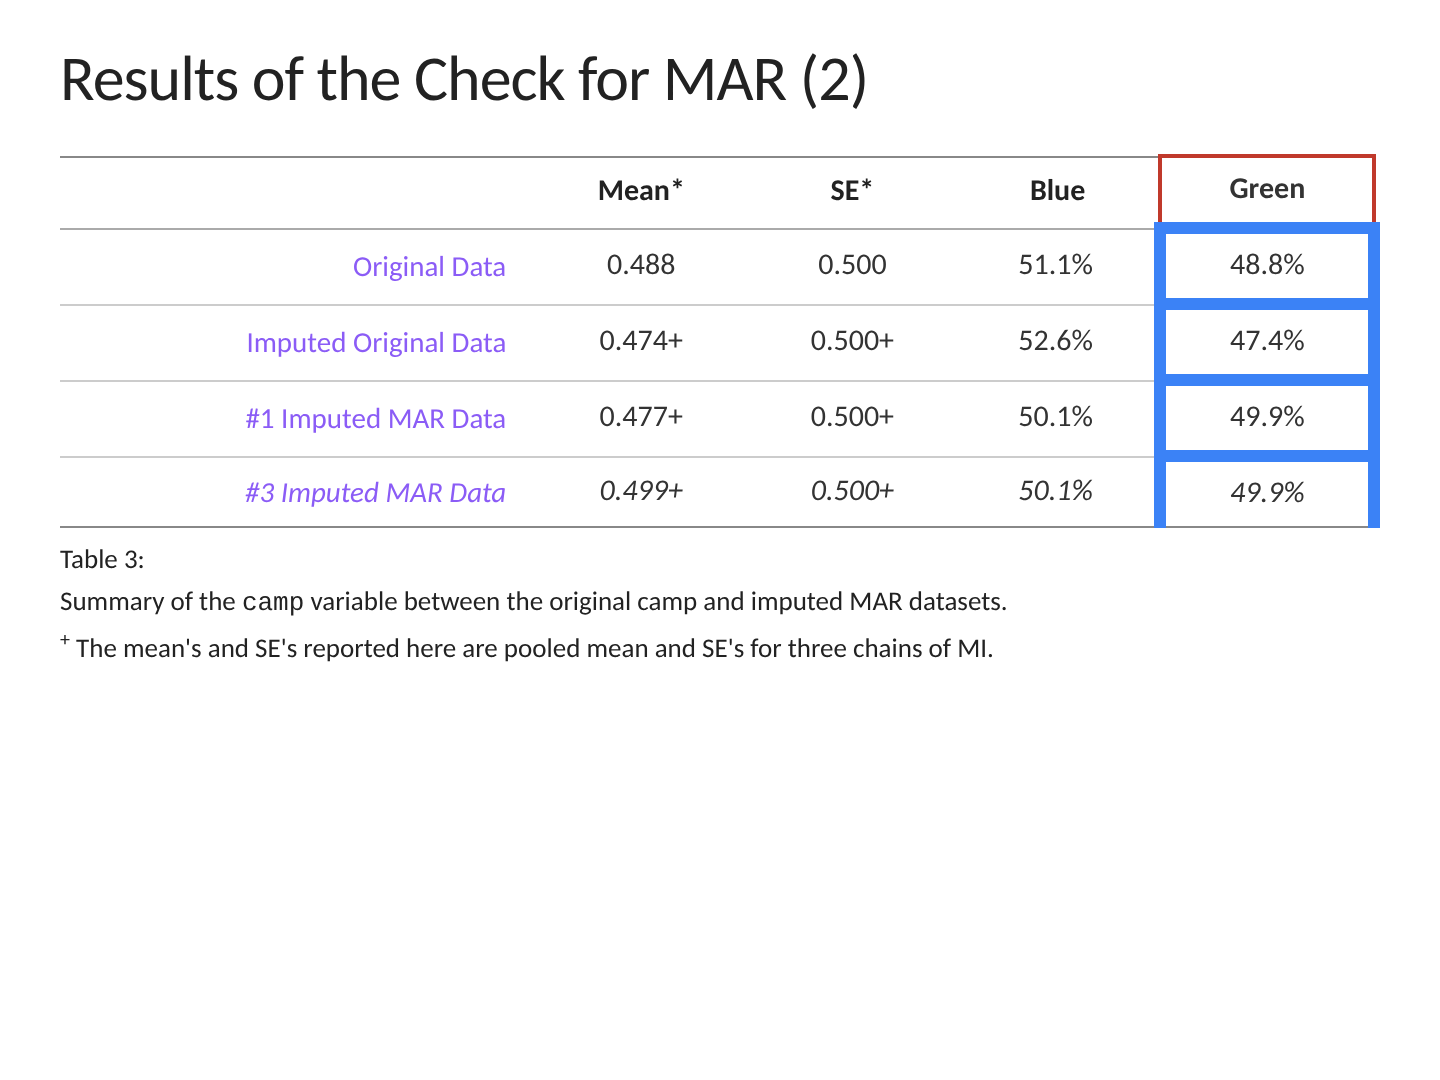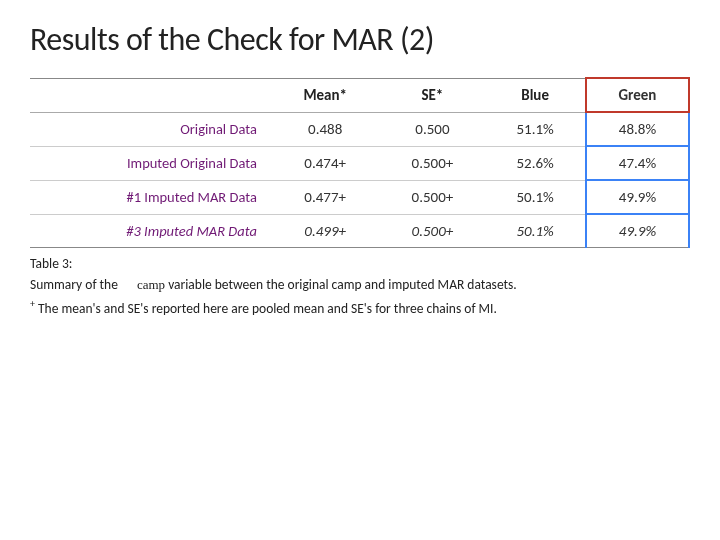--- a/index.html
+++ b/index.html
@@ -49,50 +49,49 @@
 
     tbody tr td {
       padding: 7px 14px;
       text-align: center;
       color: #333;
       border-bottom: 1px solid #ccc;
     }
 
     tbody tr td:first-child {
       text-align: right;
-      color: #701a75;
+      color: #8b5cf6;
       font-size: 14.5px;
     }
 
     tbody tr:last-child td {
       border-bottom: 1.5px solid #888;
       font-style: italic;
     }
 
     .col-green {
-      border: 2px solid #3b82f6;
+      border: 6px solid #3b82f6;
       color: #333;
     }
 
     .col-green-header {
       border: 2px solid #c0392b;
       color: #333;
     }
 
     .caption-block {
       font-size: 13.5px;
       color: #222;
       line-height: 1.55;
       margin-top: 6px;
     }
 
     code {
-      font-family: Liberation Serif, serif;
+      font-family: Liberation Mono, monospace;
       font-size: 13px;
-      margin-left: 16px;
     }
 
     sup {
       font-size: 10px;
       vertical-align: super;
     }
   </style>
 </head>
 <body>
 

